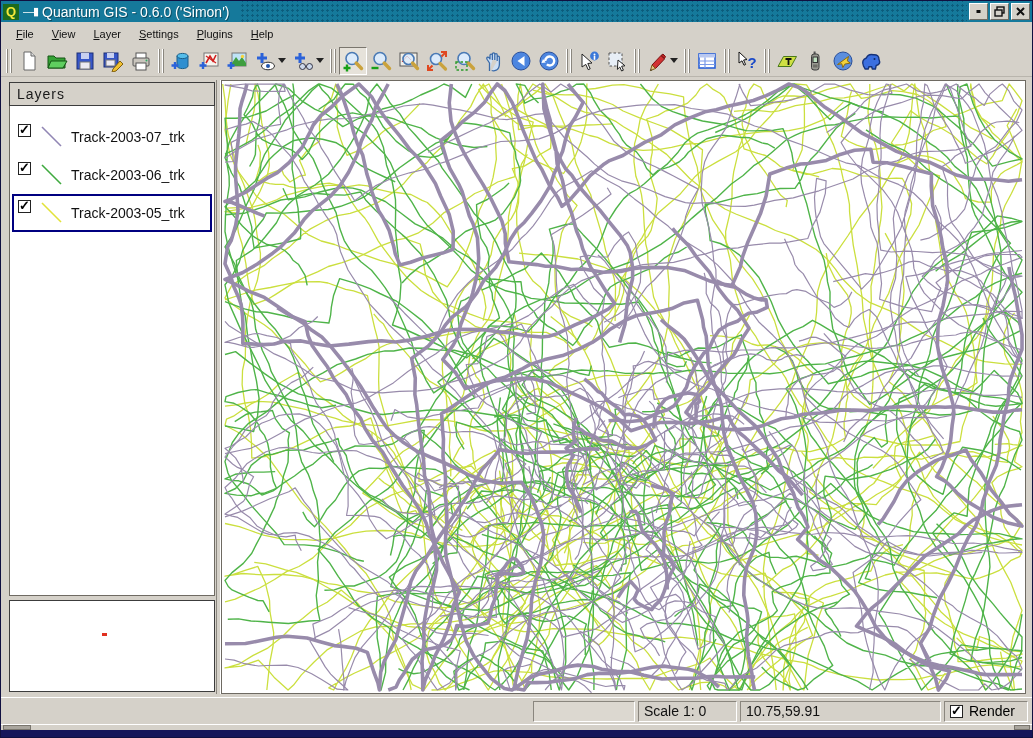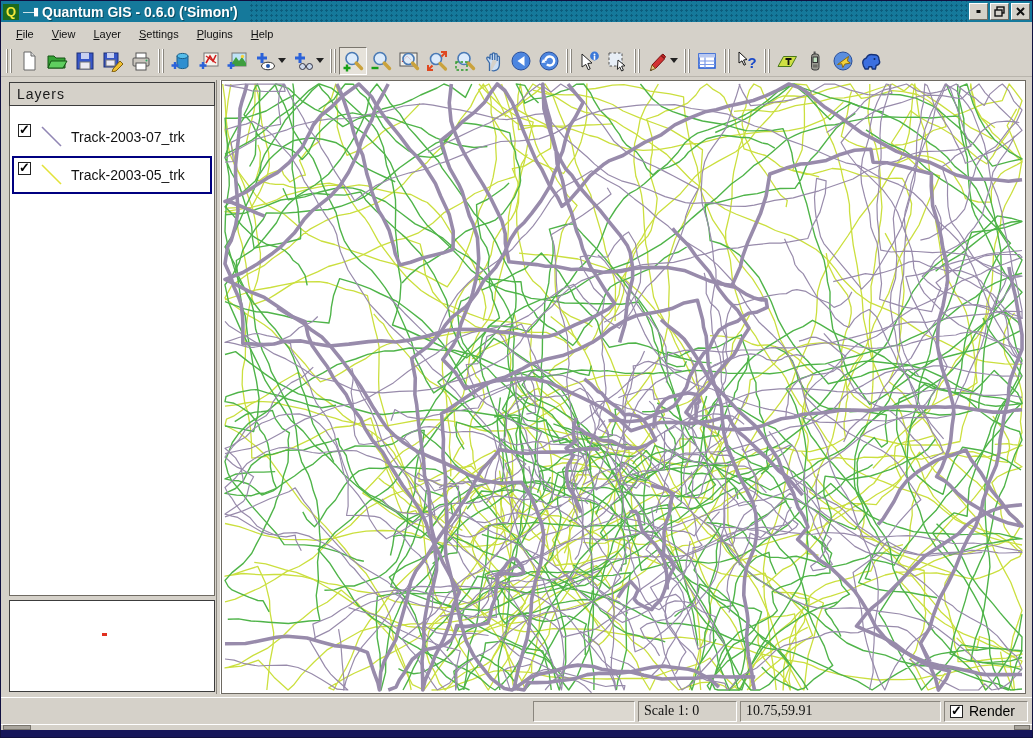--- a/index.html
+++ b/index.html
@@ -3,21 +3,21 @@
 <meta charset="utf-8">
 <style>
   *{box-sizing:border-box;margin:0;padding:0}
   html,body{width:1033px;height:738px;overflow:hidden}
   body{font-family:"Liberation Sans",sans-serif;background:#555}
   .window{width:1033px;height:738px;border:1px solid #101040;background:#d5d1c9;display:flex;flex-direction:column}
   
   .titlebar{height:21px;background:#15799b;display:flex;align-items:center;padding:0 2px;flex:0 0 21px}
   .app-icon{width:16px;height:16px;background:#1d6b1d;color:#f5e93a;font-weight:bold;font-size:13px;line-height:15px;text-align:center;margin-right:2px;flex:0 0 16px}
   .pin-icon{color:#fff;font-size:11px;margin:0 4px 0 2px;letter-spacing:-1px}
-  .title-text{color:#fff;font-weight:bold;font-size:14px;white-space:nowrap;padding-right:10px;text-shadow:1px 1px 0 #0a4a60}
+  .title-text{color:#fff;font-weight:normal;font-size:14px;white-space:nowrap;padding-right:10px;text-shadow:1px 1px 0 #0a4a60}
   .title-fill{flex:1;height:100%;background-image:radial-gradient(#0c5c7c 1px,transparent 1.1px);background-size:5px 5px;background-position:1px 2px}
   .win-btn{width:19px;height:17px;margin-left:2px;background:#d5d1c9;border:1px solid;border-color:#fff #6f6b63 #6f6b63 #fff;display:flex;align-items:center;justify-content:center;padding:0}
   
   .menubar{height:23px;display:flex;align-items:center;padding-left:6px;flex:0 0 23px;font-size:11px}
   .menu-item{padding:2px 9px;color:#111;cursor:default}
   .menu-item u{text-decoration:underline}
   
   .toolbar{height:32px;display:flex;align-items:center;padding-left:2px;flex:0 0 32px;border-bottom:1px solid #b9b5ad}
   .tb-sep{width:8px;height:24px;margin:0 2px;background:
     linear-gradient(#fff,#fff) 1px 0/1px 100% no-repeat,
@@ -41,21 +41,21 @@
   .layer-name{font-size:14px;color:#111;white-space:nowrap}
   .overview{height:92px;margin-top:4px;background:#fff;border:1px solid #3c3c3c;position:relative;flex:0 0 92px}
   .ov-dot{position:absolute;left:92px;top:32px;width:5px;height:3px;background:#e03020}
   .splitter{width:5px;background:#d5d1c9;border-left:1px solid #8a867e;border-right:1px solid #fff}
   .map-canvas{flex:1;background:#fff;border:1px solid #6e6a62;position:relative;overflow:hidden}
   .map-canvas svg{display:block;width:100%;height:100%}
   
   .statusbar{height:27px;flex:0 0 27px;display:flex;align-items:center;border-top:1px solid #fff;padding:0 4px;font-size:14px}
   .sb-box{height:21px;border:1px solid;border-color:#8a867e #fff #fff #8a867e;background:#d5d1c9;display:flex;align-items:center;padding:0 5px;margin-left:3px}
   .sb-progress{width:102px;background:#dcd8d0}
-  .sb-mono{font-family:Liberation Serif, serif;font-size:14px;color:#111}
+  .sb-mono{font-family:Liberation Sans, sans-serif;font-size:14px;color:#111}
   .sb-scale{width:99px}
   .sb-coords{width:201px}
   .sb-render{width:84px}
   .sb-render .cb{margin:0 6px 0 0}
   .sb-spacer{flex:1}
   
   .resize-strip{height:6px;flex:0 0 6px;background:#d5d1c9;border-top:1px solid #fff;position:relative}
   .grip-left{position:absolute;left:2px;top:0;width:28px;height:5px;background:#aaa69e;border:1px solid #7a766e}
   .grip-right{position:absolute;right:2px;top:0;width:16px;height:5px;background:#aaa69e;border:1px solid #7a766e}
   .bottom-band{height:7px;flex:0 0 7px;background:#16165a}
@@ -317,20 +317,27 @@
   <div class="main">
     <div class="left-panel">
       <div class="layers-header">Layers</div>
       <div class="legend">
         <div class="layer-row">
           <span class="cb checked"></span>
           <svg class="layer-swatch" width="30" height="30" viewBox="0 0 30 30">
               <line class="swatch-line" x1="5" y1="5" x2="24" y2="24" stroke-width="1.6" stroke="#9186b4"></line>
             </svg>
           <span class="layer-name">Track-2003-07_trk</span>
+        </div>
+        <div class="layer-row">
+          <span class="cb checked"></span>
+          <svg class="layer-swatch" width="30" height="30" viewBox="0 0 30 30">
+              <line class="swatch-line" x1="5" y1="5" x2="24" y2="24" stroke-width="1.6" stroke="#3faa3f"></line>
+            </svg>
+          <span class="layer-name">Track-2003-06_trk</span>
         </div>
         <div class="layer-row selected">
           <span class="cb checked"></span>
           <svg class="layer-swatch" width="30" height="30" viewBox="0 0 30 30">
               <line class="swatch-line" x1="5" y1="5" x2="24" y2="24" stroke-width="1.6" stroke="#e2e23a"></line>
             </svg>
           <span class="layer-name">Track-2003-05_trk</span>
         </div>
       </div>
       <div class="overview">

